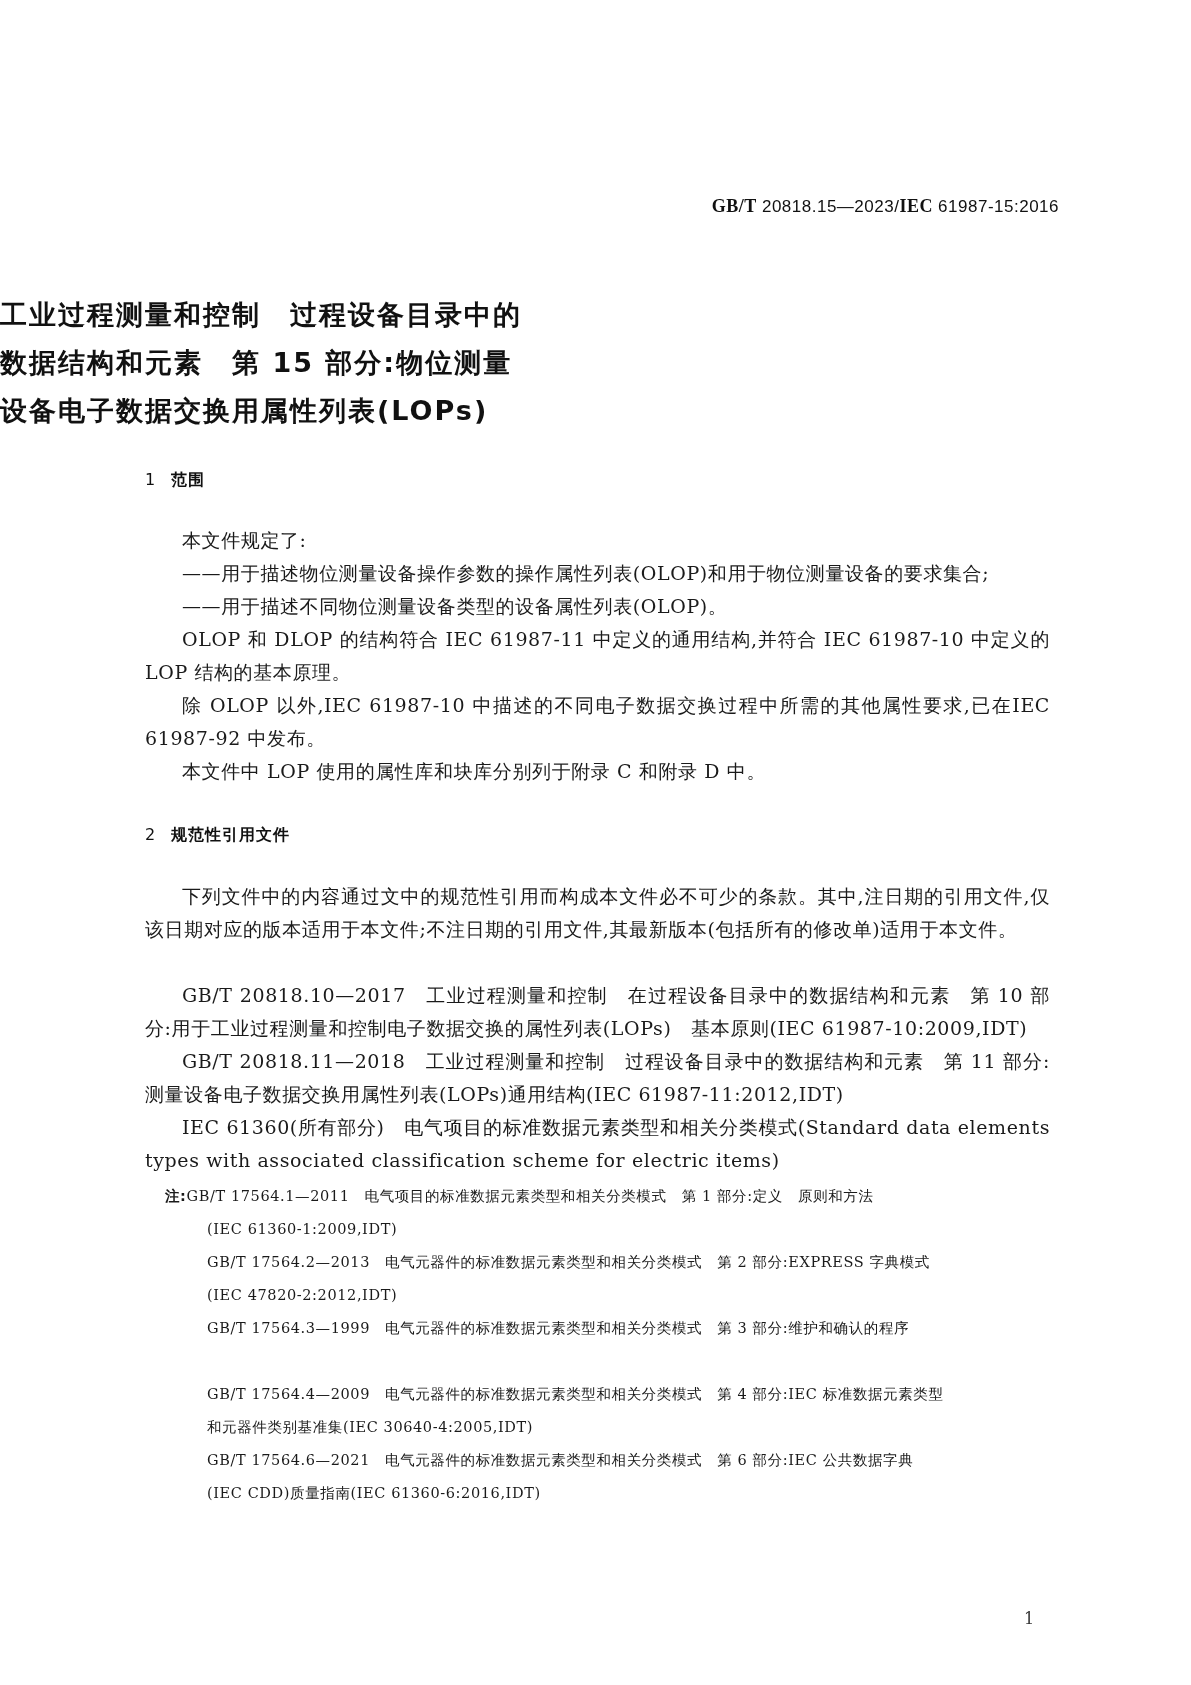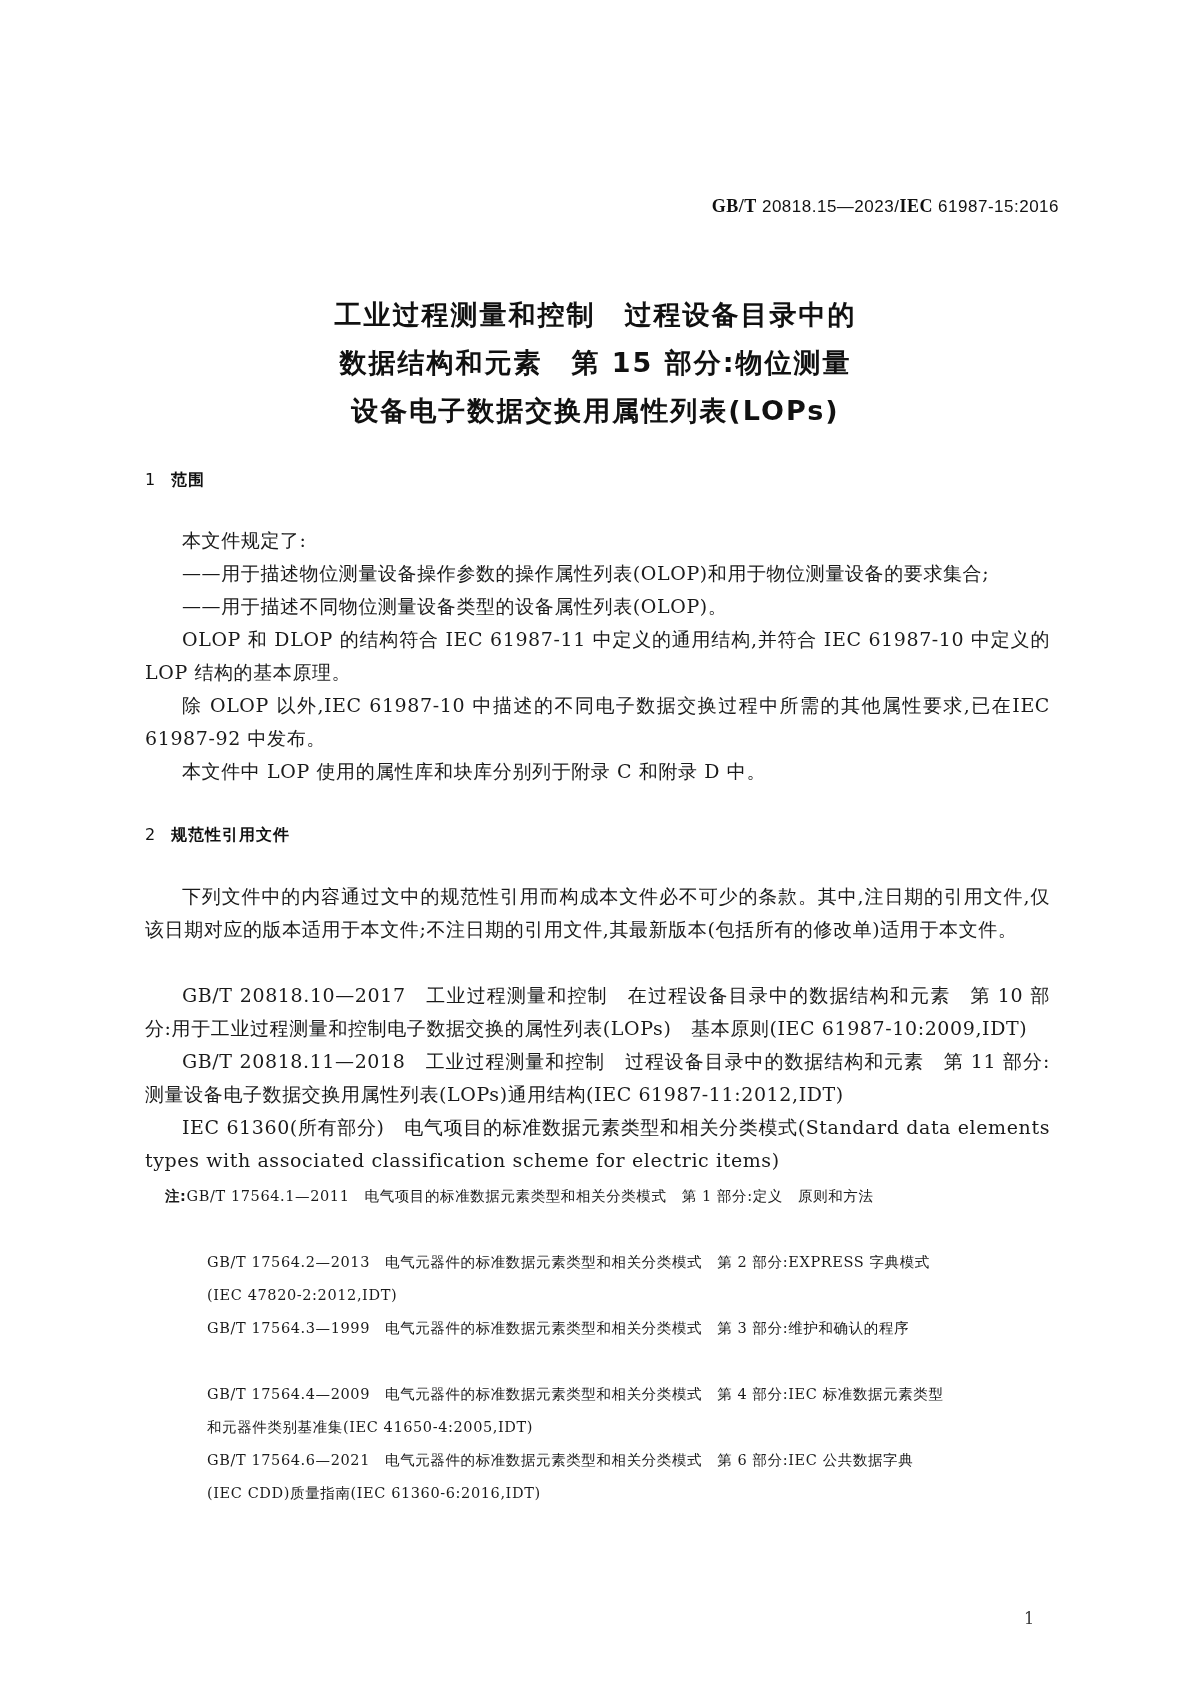--- a/index.html
+++ b/index.html
@@ -30,21 +30,20 @@
       font-size: 17px;
       letter-spacing: 0.5px;
       color: #111;
     }
     .std-code b { font-family: "Liberation Serif", serif; font-size: 18px; }
     .title {
       position: absolute;
       top: 233px;
       left: 0;
       width: 1191px;
-      text-align: center;
       font-family: "DejaVu Sans", "Liberation Sans", sans-serif;
       font-weight: bold;
       font-size: 27px;
       line-height: 48px;
       letter-spacing: 2px;
       color: #111;
     }
     .title .line { display: block; }
     .heading {
       position: absolute;
@@ -126,26 +125,27 @@
   </div>
 
   <div class="para indent" style="top:822px;">下列文件中的内容通过文中的规范性引用而构成本文件必不可少的条款。其中,注日期的引用文件,仅该日期对应的版本适用于本文件;不注日期的引用文件,其最新版本(包括所有的修改单)适用于本文件。</div>
   <div class="para indent" style="top:921px;">GB/T 20818.10—2017　工业过程测量和控制　在过程设备目录中的数据结构和元素　第 10 部分:用于工业过程测量和控制电子数据交换的属性列表(LOPs)　基本原则(IEC 61987-10:2009,IDT)</div>
   <div class="para indent" style="top:987px;">GB/T 20818.11—2018　工业过程测量和控制　过程设备目录中的数据结构和元素　第 11 部分:测量设备电子数据交换用属性列表(LOPs)通用结构(IEC 61987-11:2012,IDT)</div>
   <div class="para indent" style="top:1053px;">IEC 61360(所有部分)　电气项目的标准数据元素类型和相关分类模式(Standard data elements types with associated classification scheme for electric items)</div>
 
   <div class="note" style="top:1122px;">
     <span class="note-label">注:</span><span>GB/T 17564.1—2011　电气项目的标准数据元素类型和相关分类模式　第 1 部分:定义　原则和方法</span>
   </div>
+  <div class="note-item" style="top:1155px;">(IEC 61360-1:2009,IDT)</div>
 
   <div class="note-item" style="top:1188px;">GB/T 17564.2—2013　电气元器件的标准数据元素类型和相关分类模式　第 2 部分:EXPRESS 字典模式</div>
   <div class="note-item" style="top:1221px;">(IEC 47820-2:2012,IDT)</div>
 
   <div class="note-item" style="top:1254px;">GB/T 17564.3—1999　电气元器件的标准数据元素类型和相关分类模式　第 3 部分:维护和确认的程序</div>
 
   <div class="note-item" style="top:1320px;">GB/T 17564.4—2009　电气元器件的标准数据元素类型和相关分类模式　第 4 部分:IEC 标准数据元素类型</div>
-  <div class="note-item" style="top:1353px;">和元器件类别基准集(IEC 41650-4:2005,IDT)</div>
+  <div class="note-item" style="top:1353px;">和元器件类别基准集(IEC 30640-4:2005,IDT)</div>
 
   <div class="note-item" style="top:1386px;">GB/T 17564.6—2021　电气元器件的标准数据元素类型和相关分类模式　第 6 部分:IEC 公共数据字典</div>
   <div class="note-item" style="top:1419px;">(IEC CDD)质量指南(IEC 61360-6:2016,IDT)</div>
 
   <div class="page-number">1</div>
 </div>
 
 </body></html>

